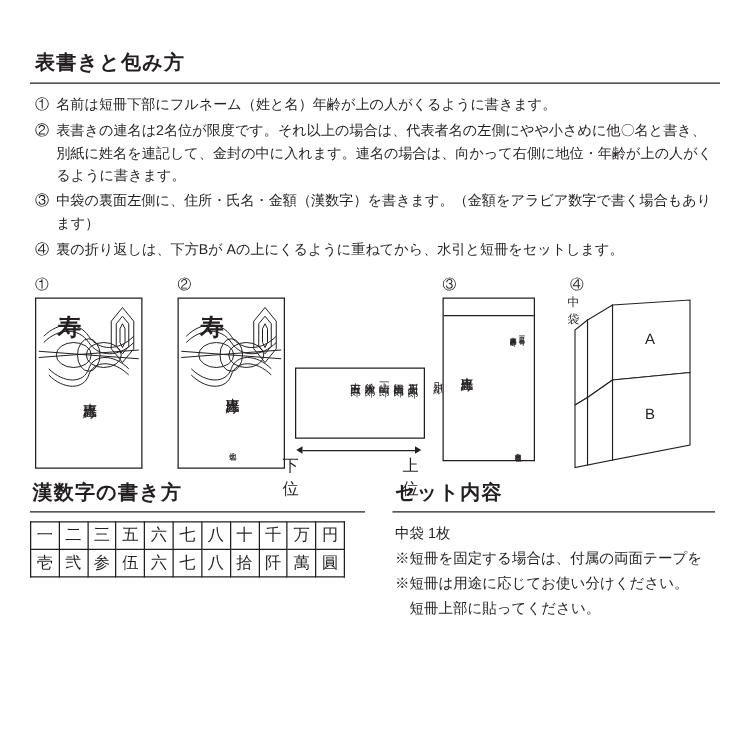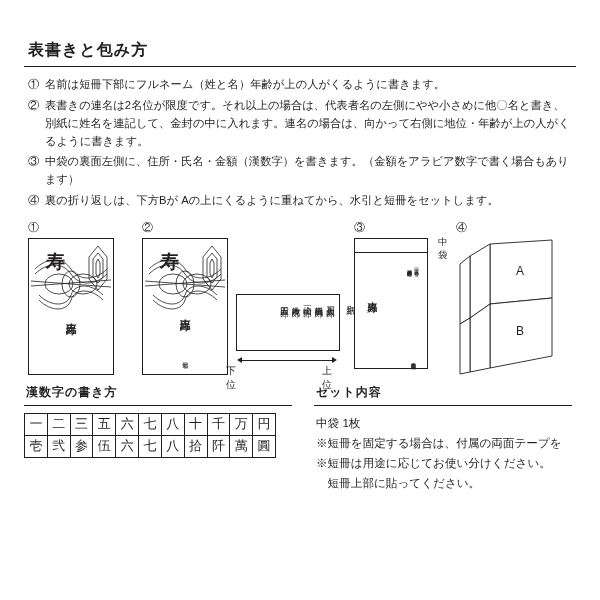--- a/index.html
+++ b/index.html
@@ -154,21 +154,21 @@
   }
   .betsu-label {
     position: absolute;
     font-size: 9px;
     writing-mode: vertical-rl;
     text-orientation: upright;
     letter-spacing: 1px;
   }
   .rank-axis {
     position: absolute;
-    font-size: 10px;
+    font-size: 13px;
   }
   .rank-line {
     position: absolute;
     border-top: 1px solid #231f20;
     height: 0;
   }
   .arrow-l, .arrow-r {
     position: absolute;
     width: 0; height: 0;
   }
@@ -245,21 +245,21 @@
   
   .bottom {
     position: relative;
     margin-top: 4px;
     display: flex;
     gap: 22px;
   }
   .col-left { width: 268px; }
   .col-right { width: 258px; }
   .subhead {
-    font-size: 12px;
+    font-size: 16px;
     font-weight: bold;
     letter-spacing: 1px;
     padding-left: 2px;
   }
   .subrule {
     border-top: 1px solid #231f20;
     margin-top: 4px;
     margin-bottom: 7px;
   }
   table.kanji {
@@ -392,21 +392,21 @@
         <div class="fig-label">③</div>
         <div class="envelope env-b">
           <div class="flapline"></div>
           <div class="env-b-addr">
             <span class="col">東京都渋谷区〇〇町</span>
             <span class="col">一丁目二番三号</span>
           </div>
           <div class="env-b-name vtext">恵比寿緑</div>
           <div class="env-b-amt">金参萬円也</div>
         </div>
-        <div class="nakabukuro-label" style="left:84px; top:16px;">中袋</div>
+        <div class="nakabukuro-label" style="left:100px; top:16px;">中袋</div>
       </div>
 
       <div class="fig" style="left:432px;">
         <div class="fig-label">④</div>
         <div class="fold-wrap">
           <svg width="110" height="138" viewBox="0 0 110 138">
             <g fill="#ffffff" stroke="#231f20" stroke-width="0.9">
               <path d="M34 6 L96 2 L96 60 L34 66 Z"></path>
               <path d="M34 66 L96 60 L96 118 L34 130 Z"></path>
               <path d="M34 6 L14 18 L14 80 L34 66 Z"></path>

